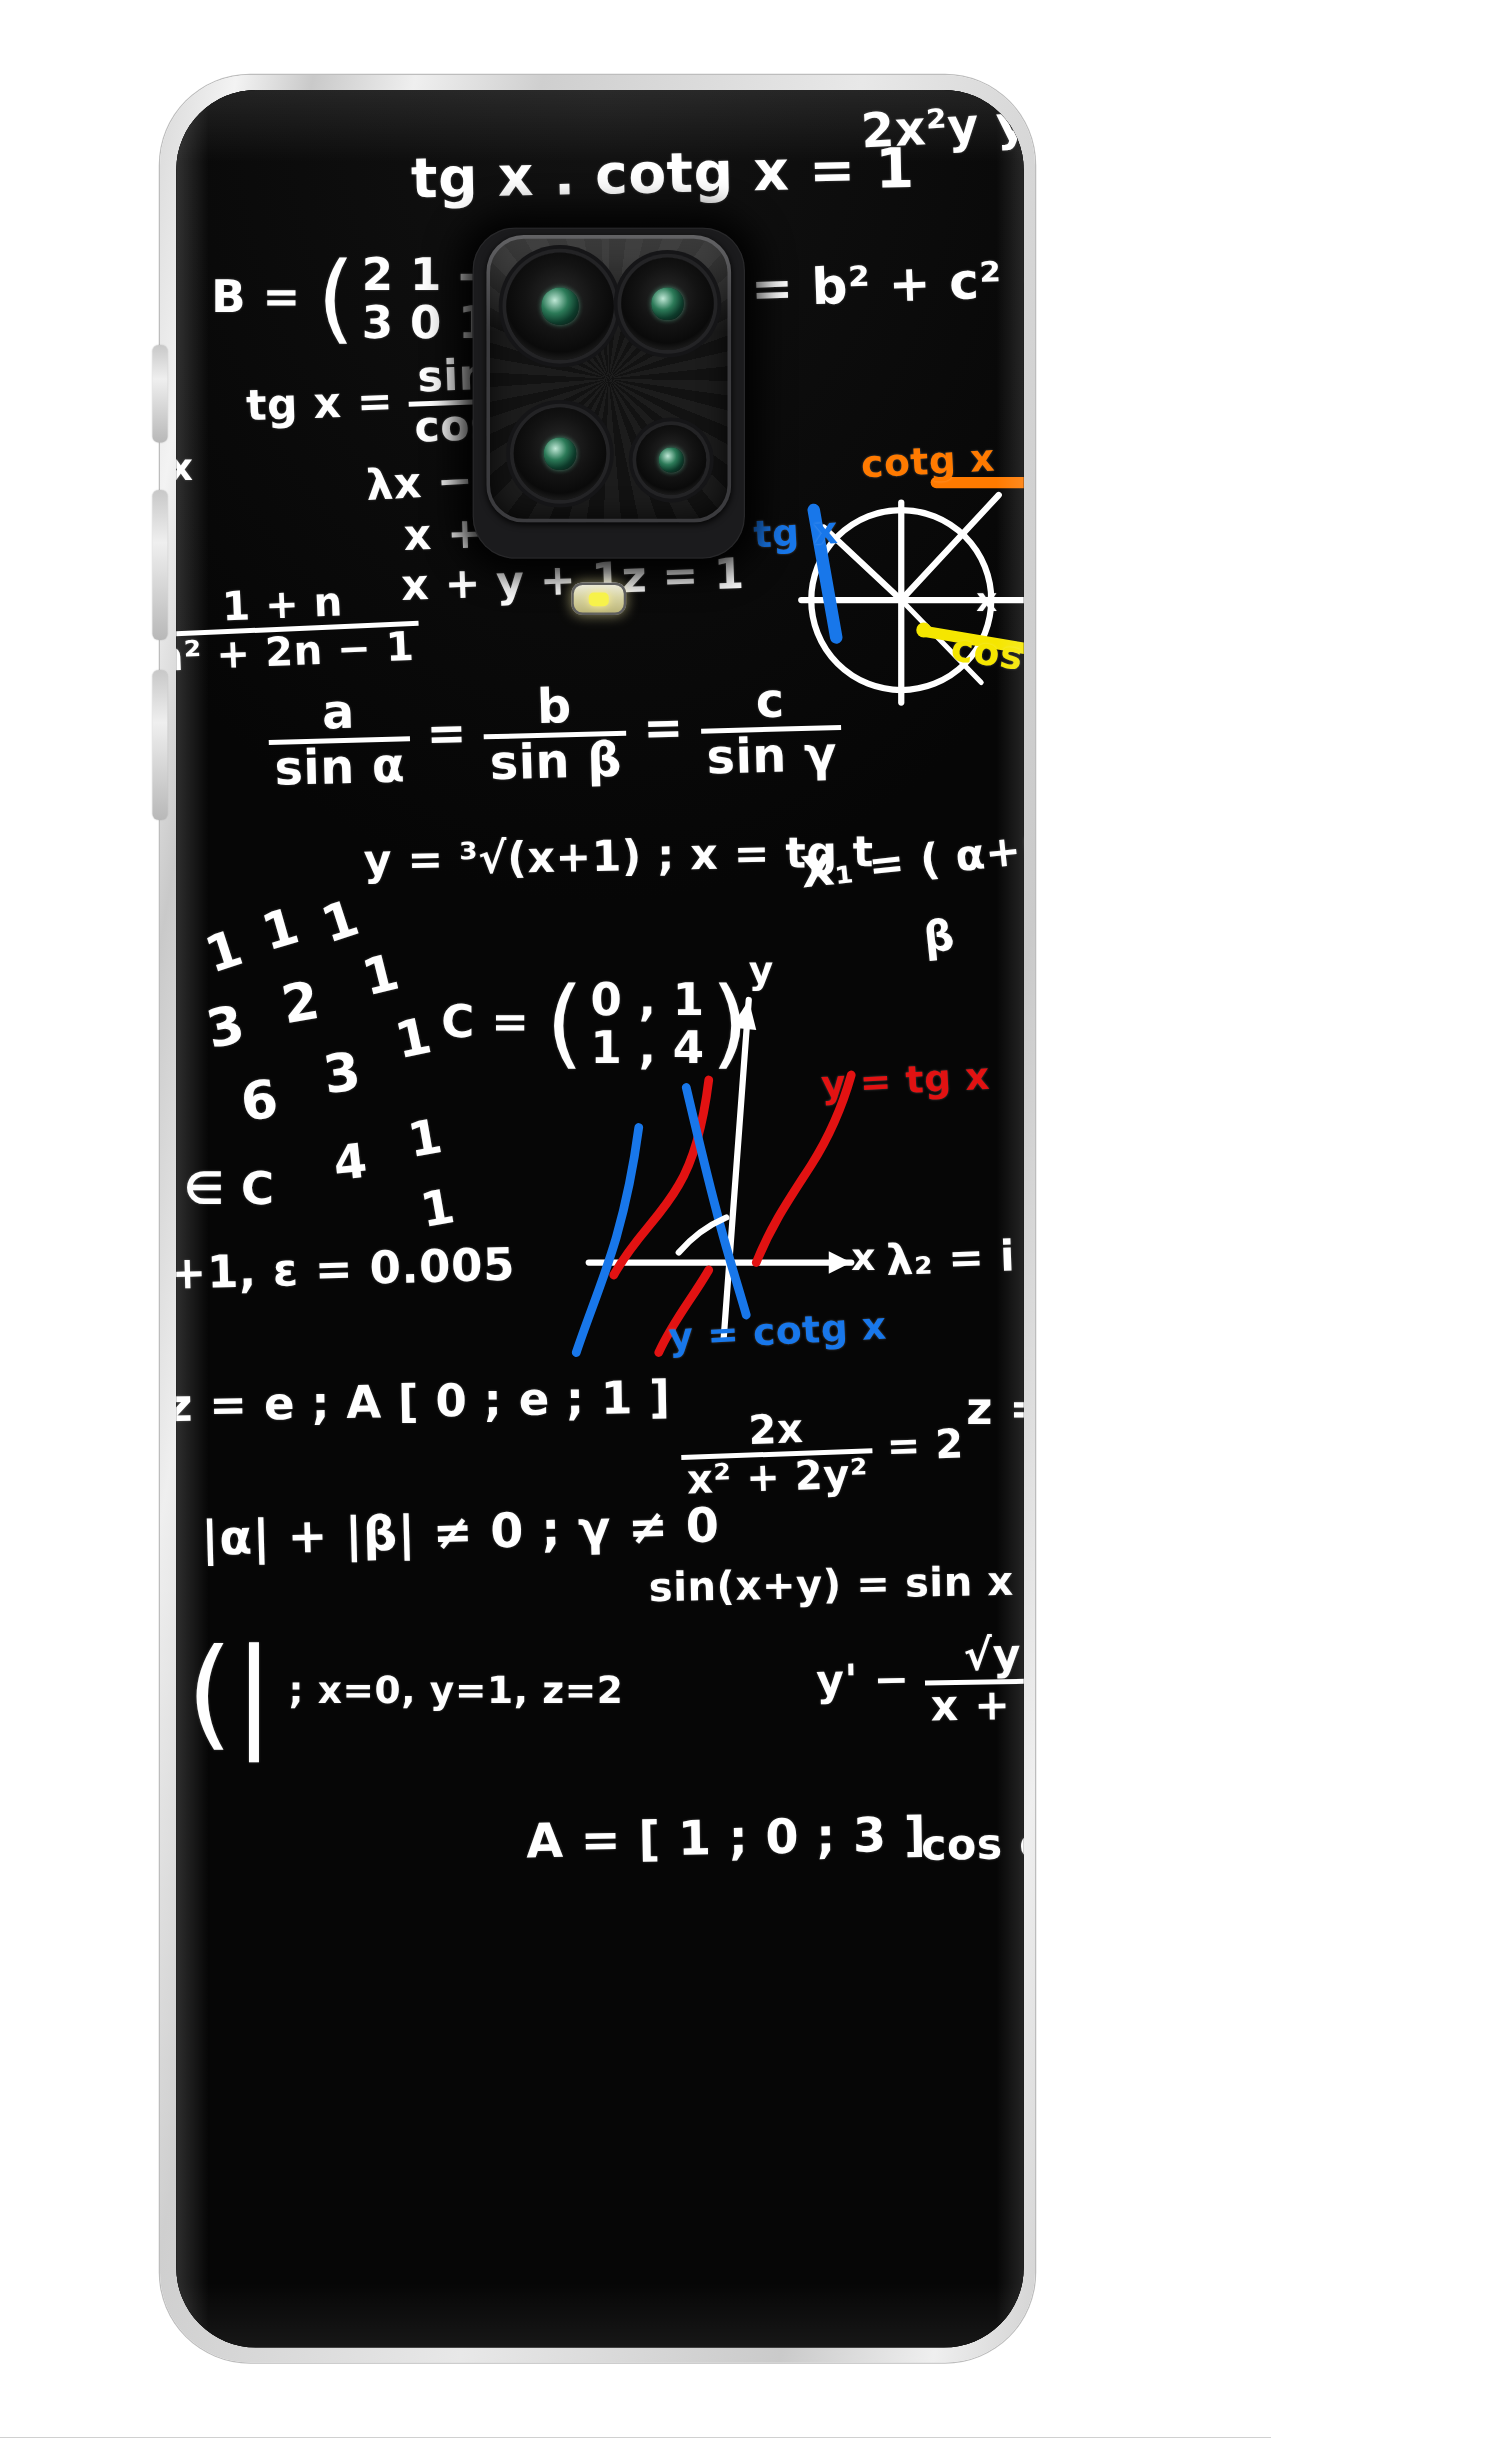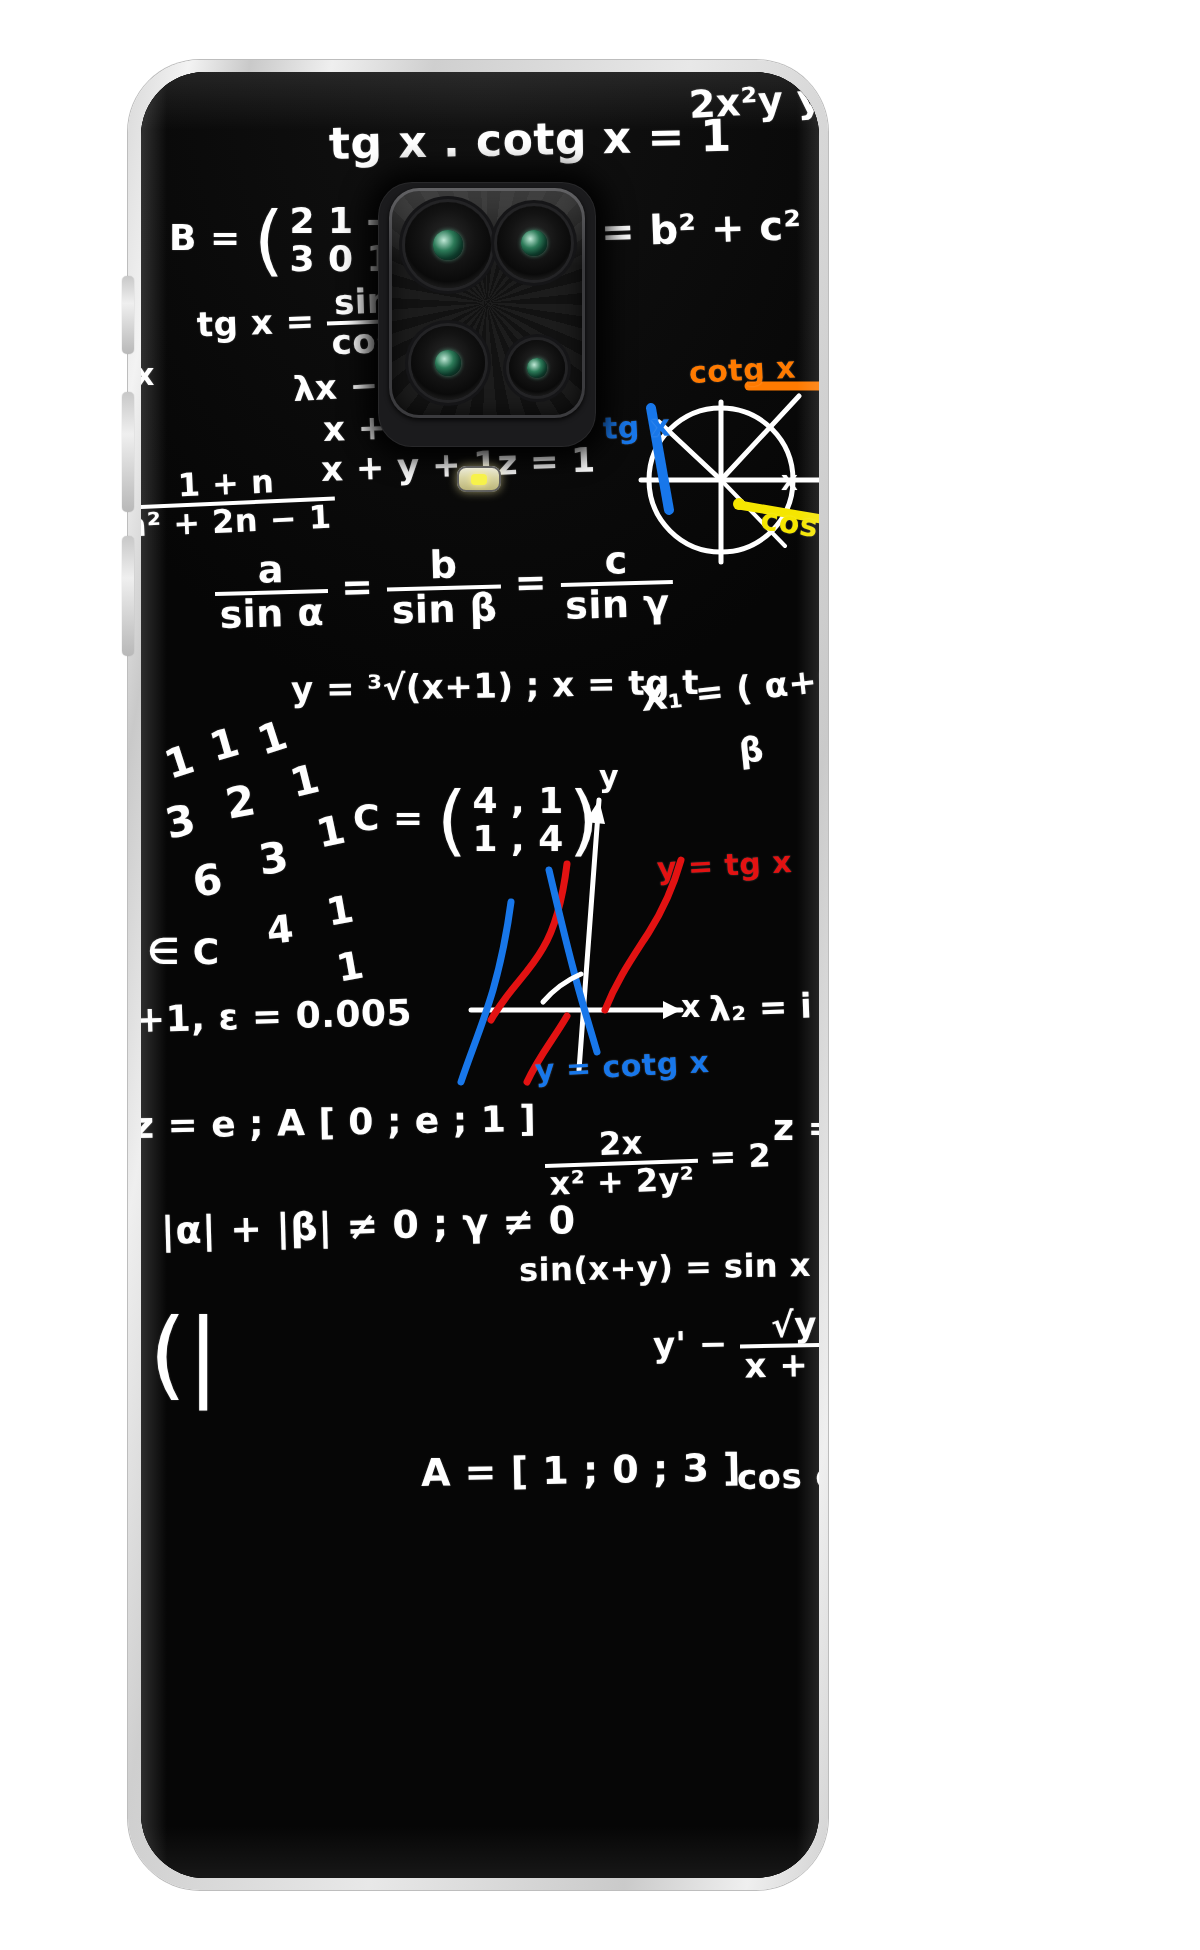--- a/index.html
+++ b/index.html
@@ -208,21 +208,21 @@
     <span class="hw" style="left:150px;top:600px;font-size:34px;transform:rotate(-1deg);">y = ³√(x+1)  ;  x = tg t</span>
 
     <span class="hw" style="left:500px;top:610px;font-size:34px;transform:rotate(-6deg);">X₁ = ( α+β+</span>
     <span class="hw" style="left:598px;top:662px;font-size:34px;transform:rotate(-6deg);">β</span>
 
     <span class="hw" style="left:212px;top:710px;font-size:36px;">
       <span>C =</span>
       <span class="mat">
         <span class="par">(</span>
         <span class="rows">
-          <span>4 , 1</span>
+          <span>0 , 1</span>
           <span>1 , 4</span>
         </span>
         <span class="par">)</span>
       </span>
     </span>
 
     <span class="hw" style="left:25px;top:674px;font-size:40px;transform:rotate(-18deg);">1</span>
     <span class="hw" style="left:70px;top:656px;font-size:40px;transform:rotate(-16deg);">1</span>
     <span class="hw" style="left:118px;top:650px;font-size:40px;transform:rotate(-18deg);">1</span>
     <span class="hw" style="left:25px;top:732px;font-size:42px;transform:rotate(-12deg);">3</span>
@@ -261,20 +261,21 @@
         <span class="den">x + 2</span>
       </span>
       
     </span>
 
     <span class="hw" style="left:8px;top:1248px;font-size:30px;">
       <span class="mat">
         <span class="par" style="font-size:3.2em;">(</span>
         <span class="par" style="font-size:3.2em;">|</span>
       </span>
+      <span>; x=0, y=1, z=2</span>
     </span>
 
     <span class="hw" style="left:280px;top:1382px;font-size:38px;transform:rotate(-1deg);">A = [ 1 ; 0 ; 3 ]</span>
     <span class="hw" style="left:596px;top:1388px;font-size:34px;transform:rotate(-1deg);">cos φ =</span>
 
     <svg class="diag" style="left:452px;top:268px;" width="250" height="230" viewBox="0 0 250 230">
       <circle cx="128" cy="140" r="72" fill="none" stroke="#ffffff" stroke-width="5"></circle>
       <line x1="48" y1="140" x2="240" y2="140" stroke="#ffffff" stroke-width="5" stroke-linecap="round"></line>
       <line x1="128" y1="62" x2="128" y2="222" stroke="#ffffff" stroke-width="5" stroke-linecap="round"></line>
       <line x1="128" y1="140" x2="206" y2="56" stroke="#ffffff" stroke-width="5" stroke-linecap="round"></line>

